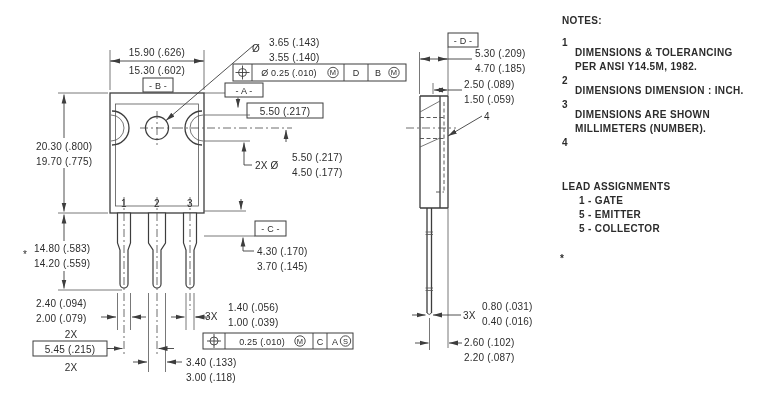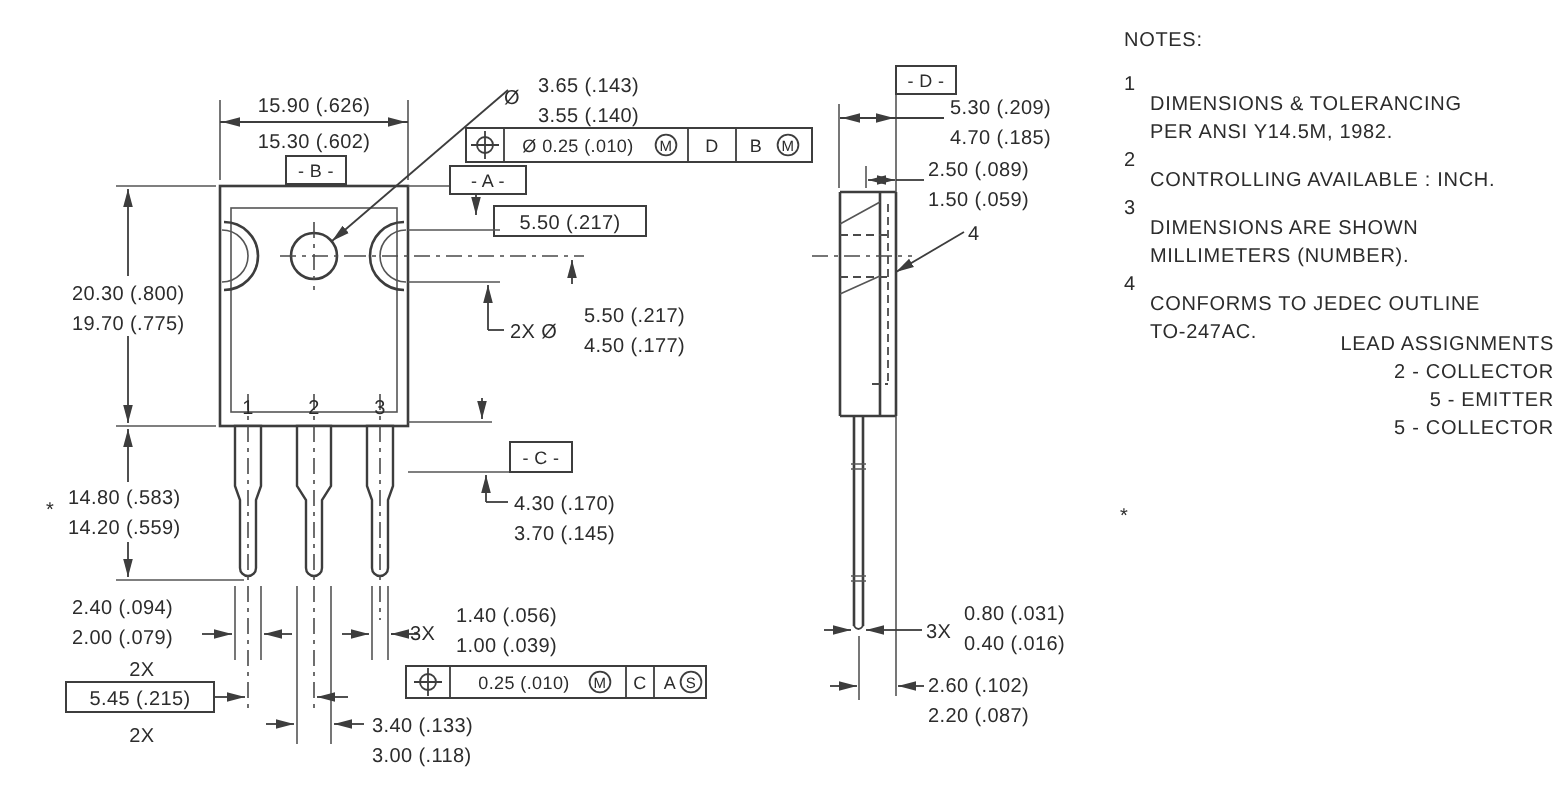--- a/index.html
+++ b/index.html
@@ -9,21 +9,21 @@
   svg text{fill:#2c2c2c;font-size:10px;letter-spacing:.2px;font-family:"Liberation Sans",sans-serif;}
   svg text.sm{font-size:9px;}
   svg text.mod{font-size:7.5px;}
   .ln{stroke:#3d3d3d;stroke-width:1.3;fill:none;}
   .tn{stroke:#555;stroke-width:.8;fill:none;}
   .dim{stroke:#3d3d3d;stroke-width:.9;fill:none;}
   .cl{stroke:#4a4a4a;stroke-width:.8;fill:none;stroke-dasharray:8 3 2 3;}
   .hd{stroke:#4a4a4a;stroke-width:.9;fill:none;stroke-dasharray:4 2.5;}
   .bx{fill:#fff;stroke:#3d3d3d;stroke-width:1;}
   .lead{fill:#fff;stroke:#3d3d3d;stroke-width:1.2;}
-  .rightcol{position:absolute;color:#2c2c2c;font-size:10px;letter-spacing:.35px;line-height:14px;}
+  .rightcol{position:absolute;color:#2c2c2c;font-size:10px;letter-spacing:.35px;line-height:14px;font-weight:bold;}
   .rc-title{margin-bottom:8px;}
   .note-item{display:flex;}
   .note-num{width:13px;flex:0 0 13px;}
   .pre{white-space:pre-line;margin-top:10px;}
   .la-items div{padding-left:17px;}
   .foot{display:flex;}
   .foot .mark{width:14px;flex:0 0 14px;}
 </style>
 </head>
 <body>
@@ -265,38 +265,36 @@
 
 <div class="rightcol" style="left:562px;top:14px;width:215px;">
   <div class="rc-title">NOTES:</div>
   <div class="note-item">
     <span class="note-num">1</span>
     <span class="pre">DIMENSIONS &amp; TOLERANCING
 PER ANSI Y14.5M, 1982.</span>
   </div>
   <div class="note-item">
     <span class="note-num">2</span>
-    <span class="pre">CONTROLLING AVAILABLE : INCH.</span>
+    <span class="pre">DIMENSIONS DIMENSION : INCH.</span>
   </div>
   <div class="note-item">
     <span class="note-num">3</span>
     <span class="pre">DIMENSIONS ARE SHOWN
 MILLIMETERS (NUMBER).</span>
   </div>
   <div class="note-item">
     <span class="note-num">4</span>
-    <span class="pre">CONFORMS TO JEDEC OUTLINE
-TO-247AC.</span>
   </div>
 </div>
 
-<div class="rightcol" style="left:562px;top:166px;width:215px;text-align:right;">
+<div class="rightcol" style="left:562px;top:180px;width:215px;">
   <div>LEAD ASSIGNMENTS</div>
   <div class="la-items">
-    <div>2 - COLLECTOR</div>
+    <div>1 - GATE</div>
     <div>5 - EMITTER</div>
     <div>5 - COLLECTOR</div>
   </div>
 </div>
 
 <div class="rightcol foot" style="left:560px;top:252px;width:218px;">
   <span class="mark">*</span>
 </div>
 
 </div>

